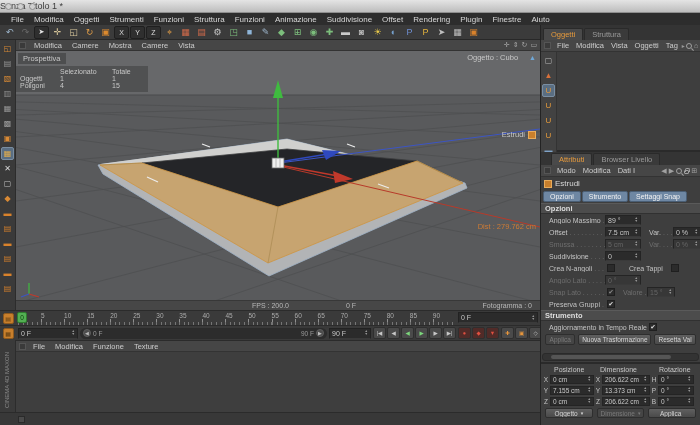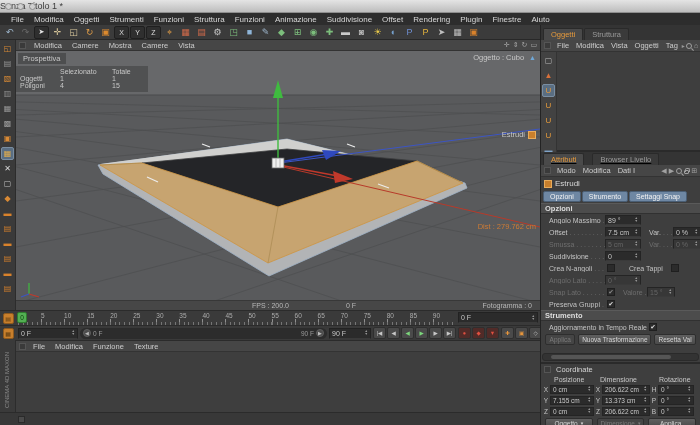--- a/index.html
+++ b/index.html
@@ -46,21 +46,21 @@
     font-size:7.5px; color:#CCC; gap:2px; padding:0 3px; flex:0 0 11px;}
   .vmenu span.mitem { padding:0 4px; }
   .grip { width:7px; height:7px; background:#3A3A3A; border:1px solid #555; margin-right:2px; flex:0 0 7px;}
   .vcorner { margin-left:auto; display:flex; gap:3px; color:#A8A8A8; font-size:7px; }
   .vcanvas { flex:1; position:relative; background:#595A5C; overflow:hidden; }
   .vcanvas svg { position:absolute; inset:0; }
   .ovl { position:absolute; font-size:7.5px; color:#C8C8C8; }
   .persp { top:2px; left:2px; background:rgba(0,0,0,0.25); padding:1px 5px; }
   .stats { top:15px; left:0; background:rgba(0,0,0,0.22); padding:2px 6px 3px 4px; font-size:7px; }
   .stats .srow { display:grid; grid-template-columns:40px 52px 30px; }
-  .objinfo { top:2px; right:4px; display:flex; gap:5px; align-items:center; }
+  .objinfo { top:2px; right:4px; display:flex; gap:11px; align-items:center; }
   .cone { color:#6FA8D8; font-size:7px; }
   .toolhint { top:79px; right:4px; display:flex; gap:3px; align-items:center; }
   .ocube { width:8px; height:8px; background:#C87F2C; border:1px solid #E8AC5C; }
   .dist { top:171px; right:4px; color:#CE7B35; }
   .vinfo { height:10px; background:#474747; border-top:1px solid #383838; position:relative; font-size:7px; color:#B8B8B8; flex:0 0 10px;}
   .vinfo .fps { position:absolute; left:236px; top:1px; }
   .vinfo .vframe { position:absolute; left:330px; top:1px; }
   .vinfo .fcount { position:absolute; right:8px; top:1px; }
 
   
@@ -131,21 +131,21 @@
   .trow { display:flex; align-items:center; gap:2px; padding:2px 0 0 2px; font-size:7.5px; }
   .branch { color:#8A8A8A; font-size:6px; }
   .oname { color:#E8A040; }
   .vdots { display:flex; flex-direction:column; gap:1px; margin-left:2px; }
   .vdots i { width:3px; height:3px; border-radius:50%; background:#8F8F8F; }
   .checker { position:absolute; left:66px; top:3px; width:10px; height:10px;
     background:conic-gradient(#DDD 0 25%, #2A2A2A 0 50%, #DDD 0 75%, #2A2A2A 0); background-size:5px 5px; border:1px solid #222; }
 
   
   .attrs { flex:1; display:flex; flex-direction:column; background:#3E3E3E; }
-  .atabs { height:13px; background:#343434; display:flex; align-items:flex-end; padding:1px 2px 0; gap:8px; flex:0 0 13px;text-decoration:underline;}
+  .atabs { height:13px; background:#343434; display:flex; align-items:flex-end; padding:1px 10px 0; gap:1px; flex:0 0 13px;}
   .aobj { height:13px; display:flex; align-items:center; gap:3px; padding-left:3px; flex:0 0 13px;}
   .aobj span { font-size:8px; color:#D8D8D8; }
   .amode { height:13px; display:flex; gap:1px; padding:1px 2px; flex:0 0 13px;}
   .mtab { font-size:7px; padding:1px 6px; border-radius:2px; display:flex; align-items:center; white-space:nowrap; }
   .mtab.blue { background:#6E87A3; color:#F2F2F2; border:1px solid #4A5E74; }
   .sechdr { height:11px; background:#4C4C4C; border-top:1px solid #5A5A5A; border-bottom:1px solid #313131;
     font-size:7.5px; font-weight:bold; color:#DEDEDE; padding-left:4px; display:flex; align-items:center; flex:0 0 11px;}
   .frow { display:flex; align-items:center; height:12px; padding:0 4px 0 8px; font-size:7px; color:#C4C4C4; flex:0 0 12px;}
   .flabel { width:56px; flex:0 0 56px; white-space:nowrap; overflow:hidden; }
   .flabel::after { content:" . . . . . . . . . . . . ."; color:#737373; }
@@ -734,24 +734,20 @@
             <span class="abtn">Nuova Trasformazione</span>
             <span class="abtn">Resetta Val</span>
           </div>
         <div class="aspacer"></div>
         <div class="hscroll">
             <div class="hthumb"></div>
           </div>
       </div>
 
       <div class="coords">
-        <div class="chdr">
-          <span class="grip"></span>
-          <span>Coordinate</span>
-        </div>
         <div class="ccols">
           <span class="c1">Posizione</span>
           <span class="c2">Dimensione</span>
           <span class="c3">Rotazione</span>
         </div>
         <div>
 
             <div class="crow">
               <span class="caxis">X</span>
               <span class="cfld cf1">

